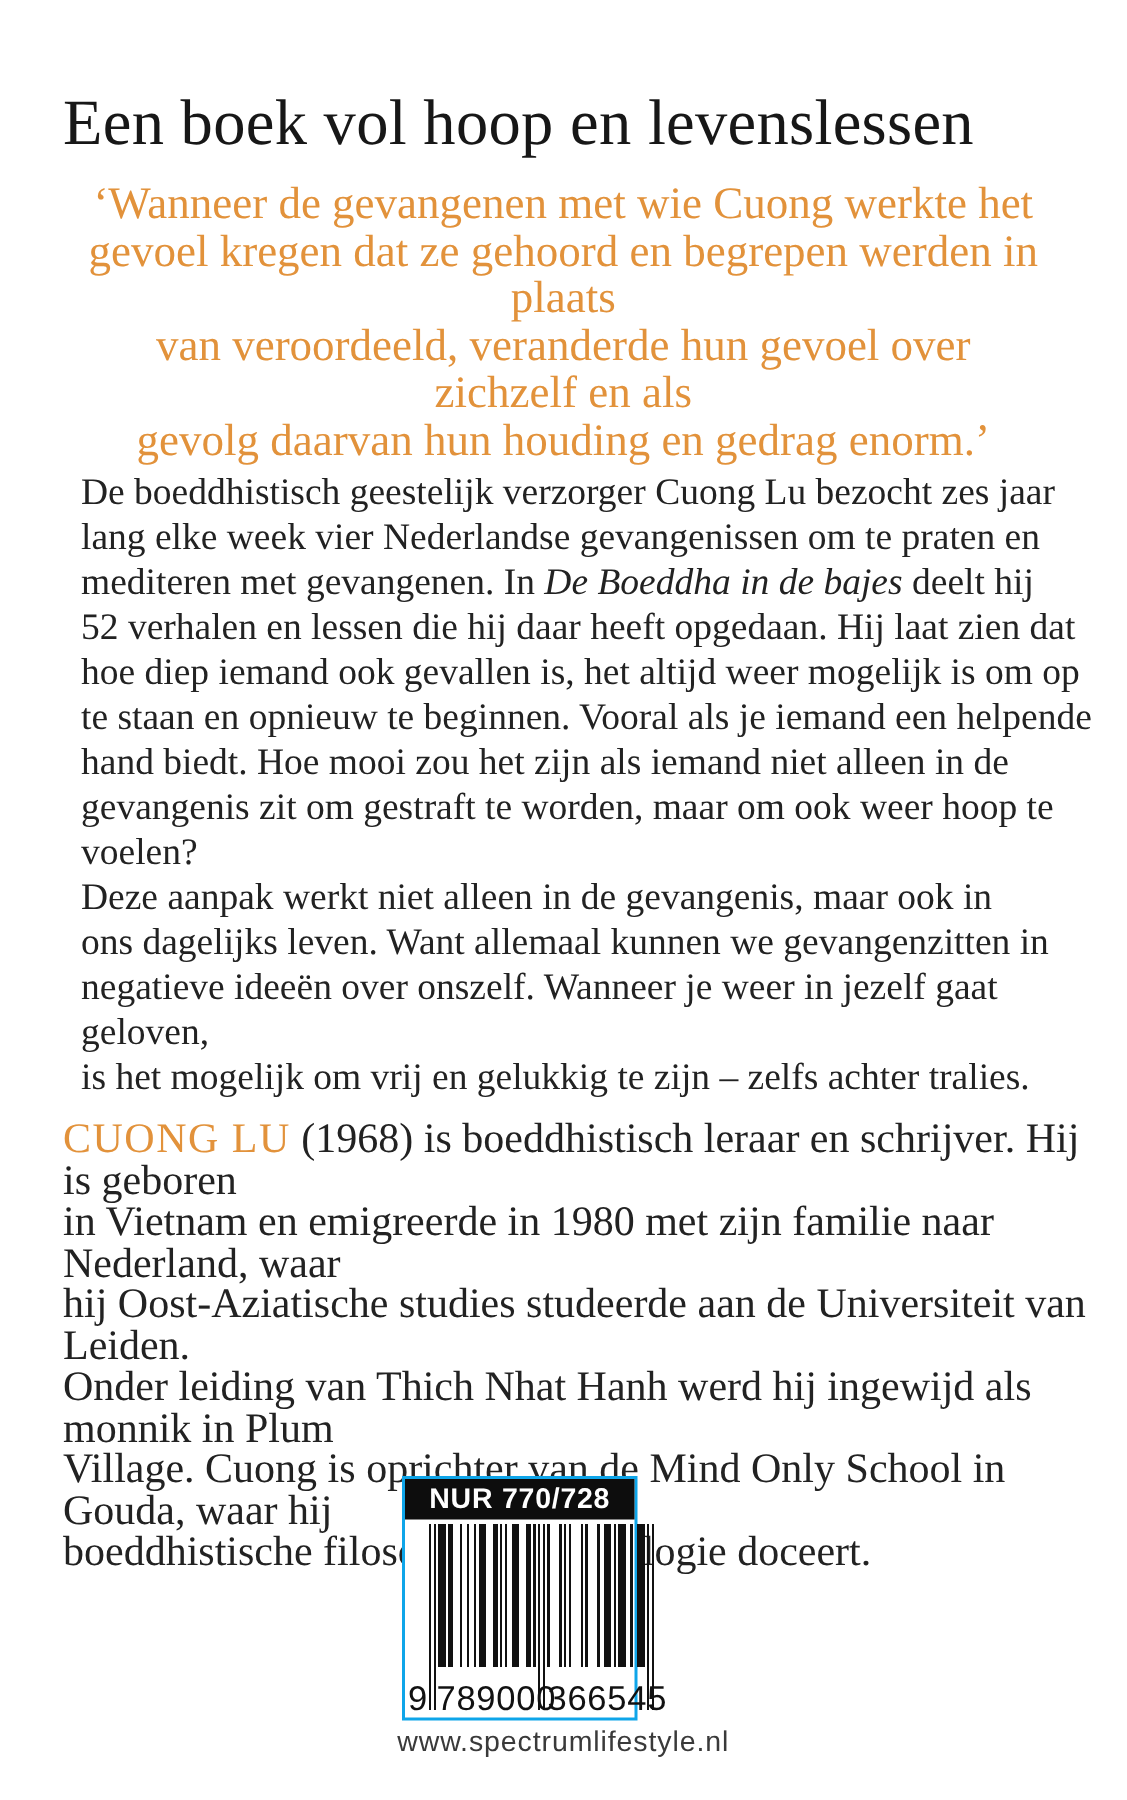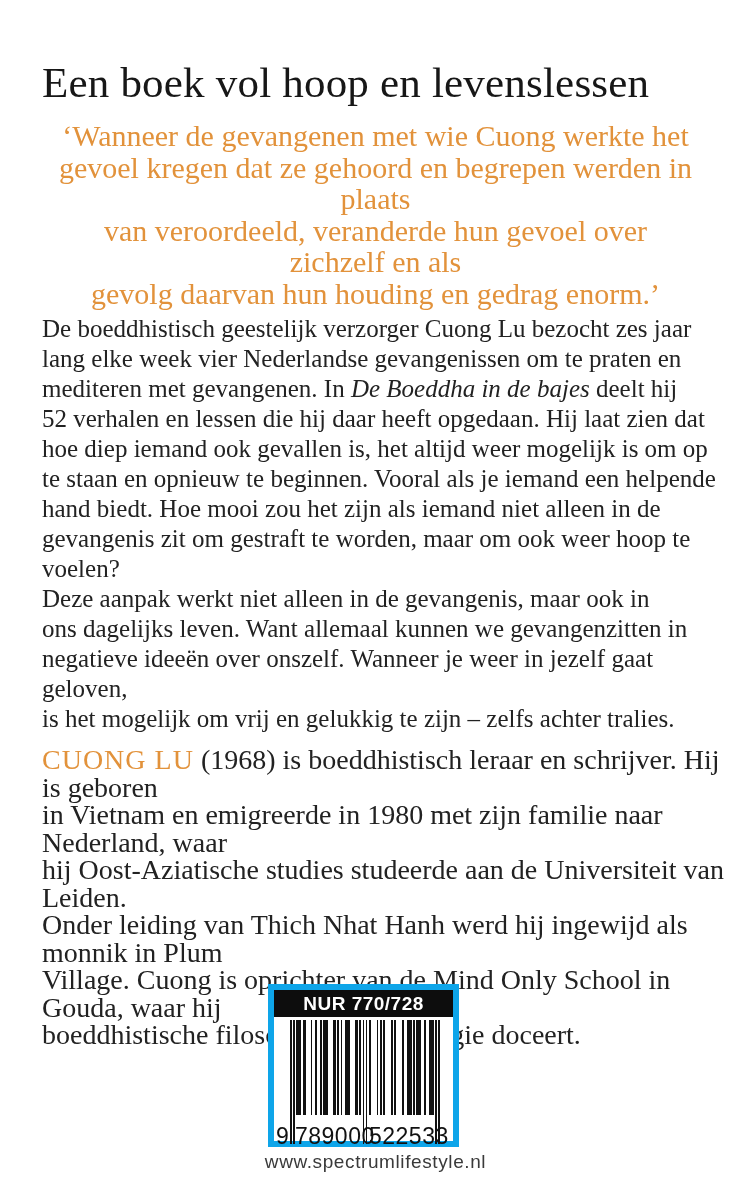--- a/index.html
+++ b/index.html
@@ -28,21 +28,21 @@
     left: 55px; right: 55px; top: 120px;
     text-align: center;
     color: var(--accent, #e2923b);
     font-size: 30px;
     line-height: 31.5px;
   }
   .quote .attribution { display: block; }
 
   .description {
     position: absolute;
-    left: 42px; top: 314px; width: 680px;
+    left: 54px; top: 314px; width: 680px;
     font-size: 25px;
     line-height: 30px;
     color: #222222;
   }
   .description em { font-style: italic; }
 
   .bio {
     position: absolute;
     left: 42px; top: 746px; width: 695px;
     font-size: 28px;
@@ -50,24 +50,24 @@
     color: #222222;
   }
   .accent-caps {
     color: var(--accent, #e2923b);
     letter-spacing: 1px;
   }
 
   .barcode-box {
     position: absolute;
     left: 268px; top: 984px;
-    width: 191px; height: 163px;
+    width: 157px; height: 163px;
     box-sizing: border-box;
     background: #ffffff;
-    border: 6px solid #0ea5e9;
+    border: 2px solid #0ea5e9;
   }
   .nur-bar {
     height: 27px;
     background: #0d0d0d;
     color: #ffffff;
     display: flex; align-items: center; justify-content: center;
     font-family: "Liberation Sans", sans-serif;
     font-weight: bold;
     font-size: 19px;
     letter-spacing: 0.5px;
@@ -163,19 +163,19 @@
           <rect x="82" y="0" width="1" height="95"></rect>
           <rect x="85" y="0" width="1" height="95"></rect>
           <rect x="88" y="0" width="1" height="95"></rect>
           <rect x="89" y="0" width="1" height="95"></rect>
           <rect x="90" y="0" width="1" height="95"></rect>
           <rect x="92" y="0" width="1" height="124"></rect>
           <rect x="94" y="0" width="1" height="124"></rect>
         </svg>
       <span class="digit d9">9</span>
       <span class="digit dg1">789000</span>
-      <span class="digit dg2">522533</span>
+      <span class="digit dg2">366545</span>
     </div>
   </div>
 
   <div class="website">www.spectrumlifestyle.nl</div>
 
 </div>
 
 </body></html>

